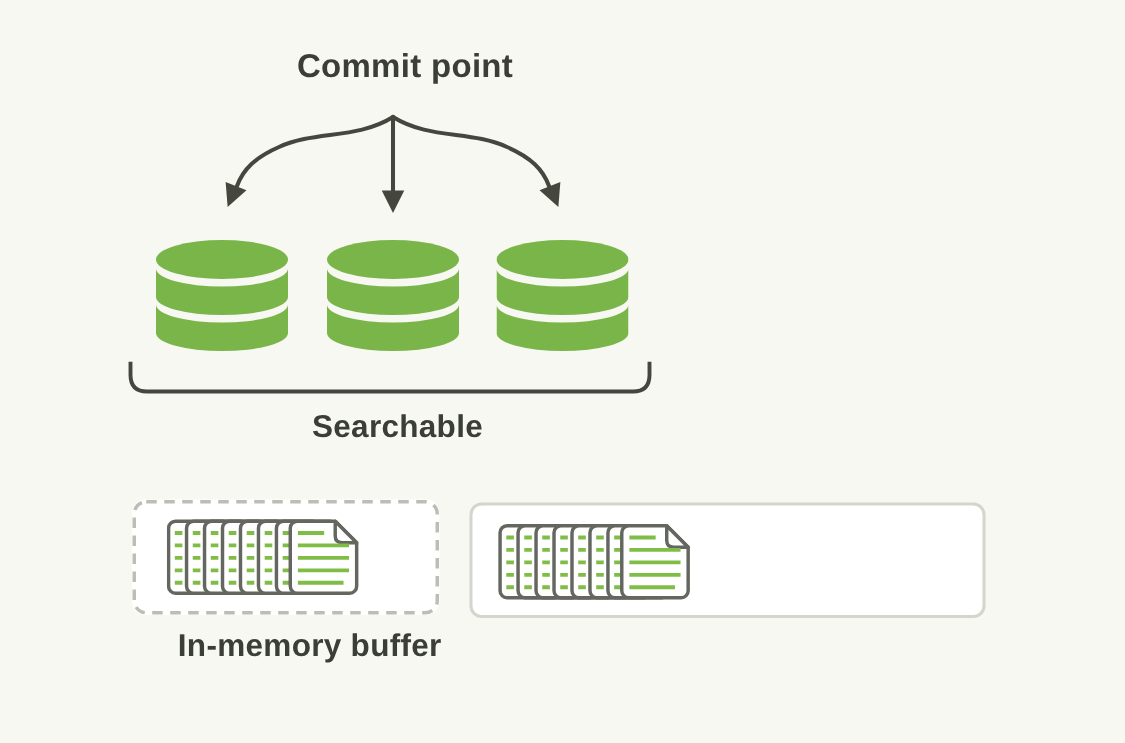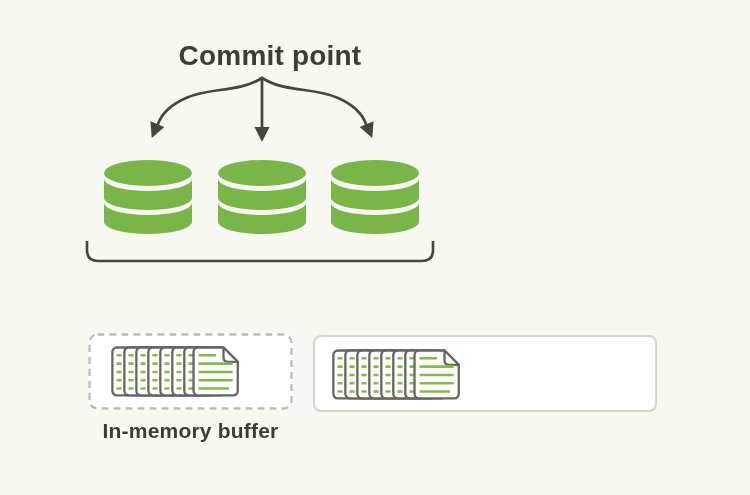--- a/index.html
+++ b/index.html
@@ -8,23 +8,23 @@
     --box-border:#d5d5ce; --dash-border:#bcbdb6; --box-fill:#ffffff;
   }
   *{box-sizing:border-box;margin:0;padding:0}
   html,body{background:var(--background)}
   .stage{
     position:relative;width:750px;height:495px;margin:0 auto;
     background:var(--background);overflow:hidden;
     font-family:"Liberation Sans","DejaVu Sans",sans-serif;color:var(--text);
   }
   .label{position:absolute;font-weight:bold;text-align:center;font-size:21px;line-height:24px;color:var(--text);letter-spacing:.2px}
-  .label.commit{left:170px;top:44px;width:200px;font-size:28px}
+  .label.commit{left:170px;top:32px;width:200px;font-size:22px}
   .label.searchable{left:160px;top:273px;width:210px}
-  .label.inmem{left:90px;top:419px;width:201px}
+  .label.inmem{left:106px;top:419px;width:201px}
   .label.translog{left:385px;top:419px;width:200px}
 
   svg{display:block}
   .arrows{position:absolute;left:112px;top:74px;width:300px;height:72px}
   .arrows path.line{fill:none;stroke:var(--ink);stroke-width:2.7;stroke-linecap:round}
   .arrows polygon{fill:var(--ink)}
 
   .segments{position:absolute;left:104px;top:160px;width:315px;display:flex;gap:25.5px}
   .cyl{width:88px;height:76px;fill:var(--green)}
 
@@ -103,20 +103,21 @@
     </svg>
       <svg class="cyl" viewBox="0 0 88 76">
       <use href="#sym-db"></use>
     </svg>
     </div>
 
   <svg class="bracket" viewBox="0 0 350 24">
     <path d="M2,0 V9 Q2,20 13,20 H337 Q348,20 348,9 V0"></path>
   </svg>
 
+  <div class="label searchable">Searchable</div>
 
   <div class="box dashed">
     <svg class="dashrect" viewBox="0 0 205 77" preserveAspectRatio="none">
       <rect x="1.5" y="1.5" width="202" height="74" rx="8"></rect>
     </svg>
     <svg class="docs" viewBox="0 0 141 58">
       <use href="#sym-docs"></use>
     </svg>
   </div>
 

